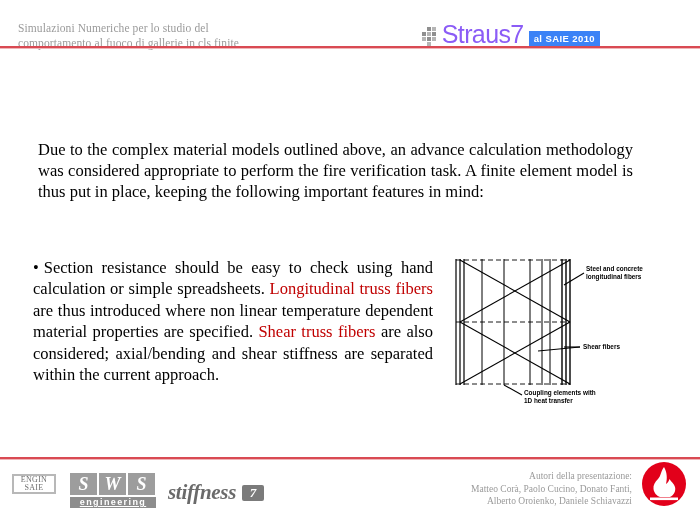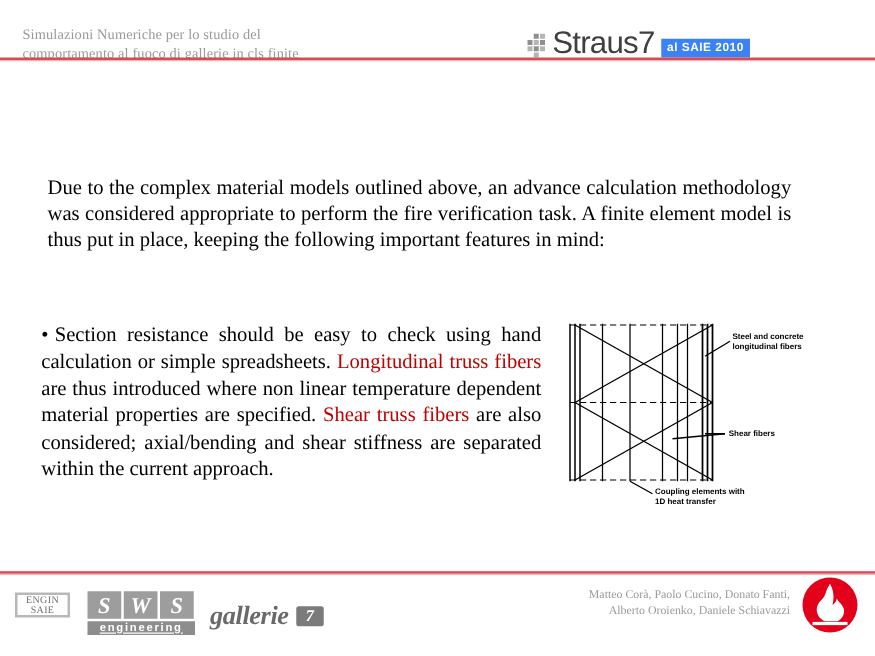--- a/index.html
+++ b/index.html
@@ -60,21 +60,21 @@
     display: block;
     width: 4px;
     height: 4px;
     background: #b5b5b5;
   }
   .brand-squares i.d { background: #8f8f8f; }
   .brand-squares i.e { background: transparent; }
   .brand-text {
     font-family: "Liberation Sans", sans-serif;
     font-size: 25px;
-    color: #404040;
+    color: #8b5cf6;
     letter-spacing: -0.6px;
     line-height: 25px;
   }
   .brand-badge {
     background: #3b82f6;
     color: #ffffff;
     font-family: "Liberation Sans", sans-serif;
     font-weight: bold;
     font-size: 9.5px;
     padding: 2px 5px 2px 5px;
@@ -353,25 +353,26 @@
     <div class="logo-sws">
       <div class="sws-row">
         <span class="sws-cell">S</span>
         <span class="sws-cell">W</span>
         <span class="sws-cell">S</span>
       </div>
       <div class="sws-sub">engineering</div>
     </div>
 
     <div class="logo-coopsette">
-      <span class="coopsette-word">gallerie</span>
+      <span class="coopsette-word">stiffness</span>
       <span class="coopsette-mark">7</span>
     </div>
 
     <div class="authors">
+      <span class="lbl">Autori della presentazione:</span>
       <span class="lbl">Matteo Corà, Paolo Cucino, Donato Fanti,</span>
       <span class="lbl">Alberto Oroienko, Daniele Schiavazzi</span>
     </div>
 
     <div class="flame-logo">
       <svg width="56" height="56" viewBox="0 0 56 56">
         <circle cx="28" cy="28" r="22" fill="#e2001a"></circle>
         <path d="M28 11 C24 17 25 20 22 23 C19 26 17 29 17.5 33 C18 37 21 40 24 41 L34 41 C38 39 40 35 39 31 C38.2 27.6 35 26 33.5 23 C32.4 26 31.5 27 30 28 C31.5 22 31 16 28 11 Z" fill="#ffffff"></path>
         <rect x="14" y="41.5" width="28" height="2.6" fill="#ffffff"></rect>
       </svg>

